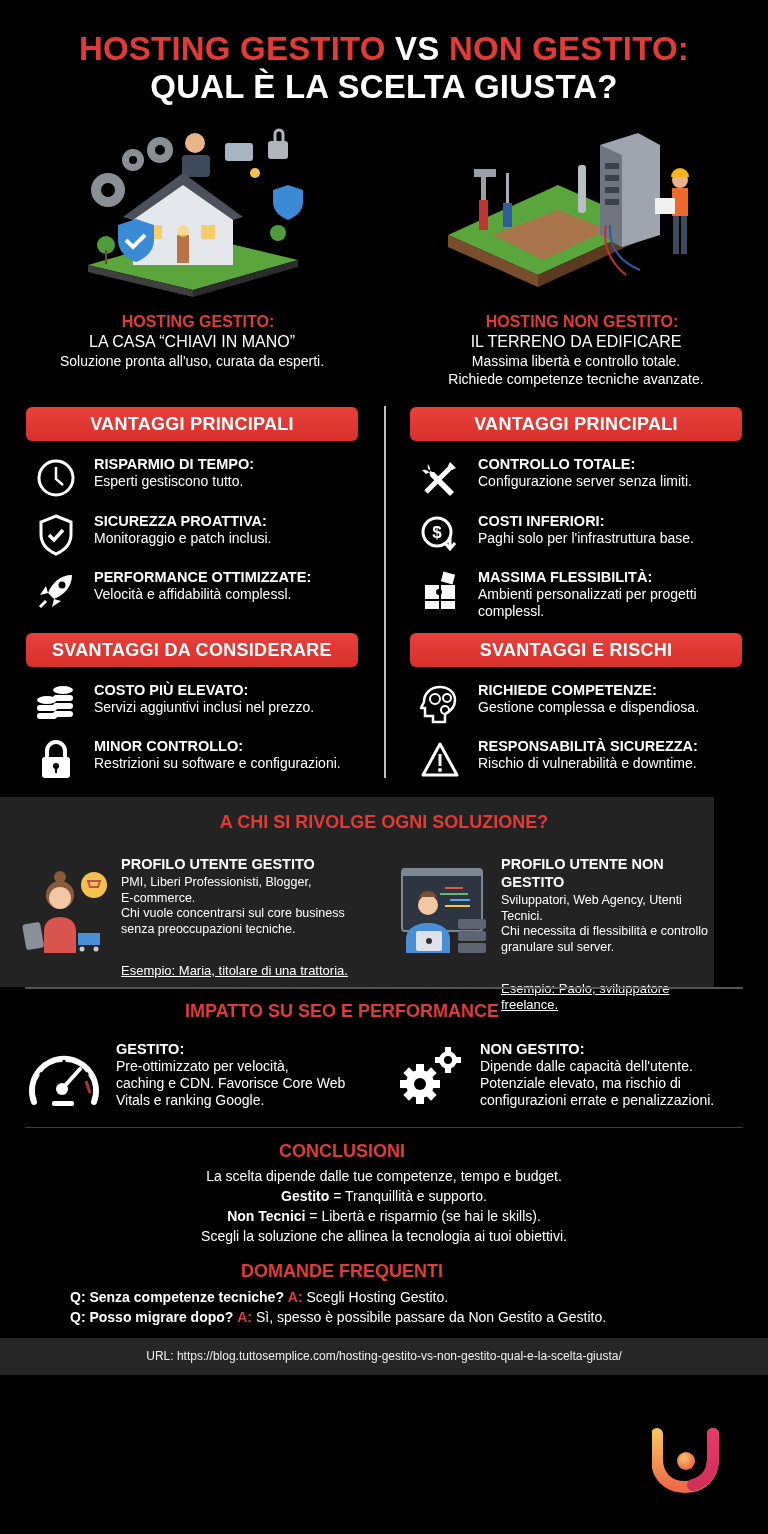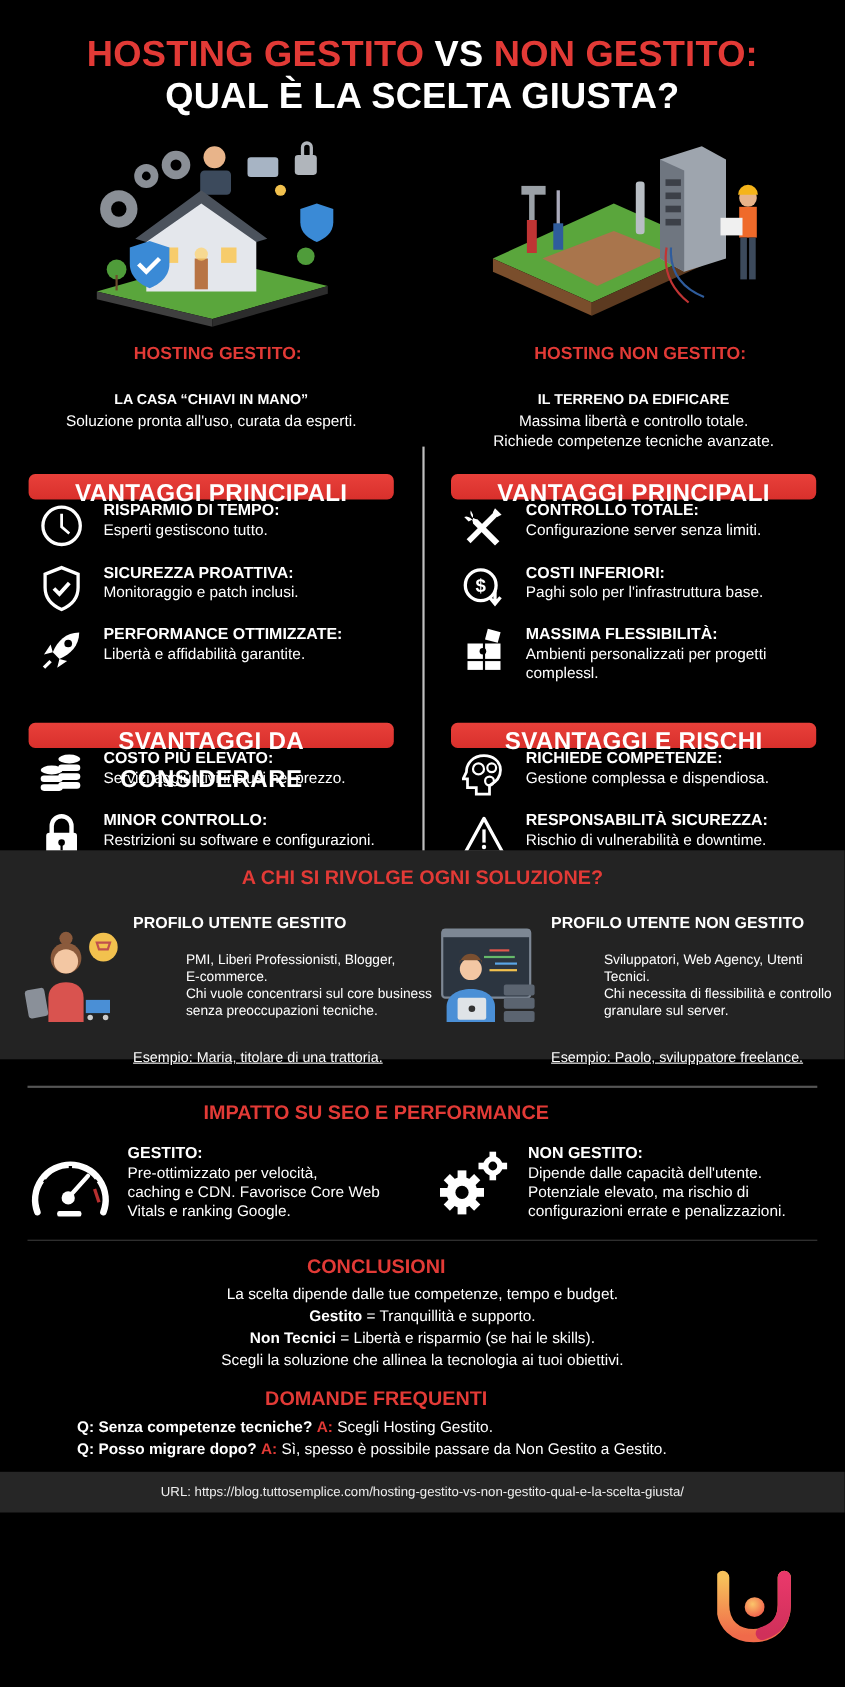--- a/index.html
+++ b/index.html
@@ -11,38 +11,38 @@
   
   .title { position: absolute; top: 30px; left: 0; width: 768px; text-align: center; font-weight: 700; font-size: 33px; line-height: 38px; letter-spacing: 0.2px; }
   .title .line2 { display: block; }
 
   
   .illus { position: absolute; }
 
   
   .colhead { position: absolute; width: 384px; text-align: center; }
   .colhead .kicker { font-weight: 700; font-size: 16px; color: #e23a36; line-height: 19px; padding-left: 12px; }
-  .colhead .sub { font-weight: 700; font-size: 13px; line-height: 21px; margin-top: 21px; }
+  .colhead .sub { font-weight: 400; font-size: 16px; line-height: 21px; }
   .colhead .desc { font-size: 14px; line-height: 18px; }
 
-  .pill { position: absolute; height: 23px; border-radius: 6px; background: linear-gradient(#e8403a, #d9302c); text-align: center; font-weight: 700; font-size: 22px; line-height: 34px; color: #fff; letter-spacing: 0.3px; margin-top: 24px; }
+  .pill { position: absolute; height: 34px; border-radius: 6px; background: linear-gradient(#e8403a, #d9302c); text-align: center; font-weight: 700; font-size: 18px; line-height: 34px; color: #fff; letter-spacing: 0.3px; }
 
   .item { position: absolute; display: flex; align-items: flex-start; }
   .item .ico { width: 44px; height: 44px; margin-right: 16px; flex-shrink: 0; display: flex; align-items: center; justify-content: center; }
   .item .txt { font-size: 14px; line-height: 17px; }
   .item .txt b { display: block; font-weight: 700; font-size: 14.5px; }
 
   .vdivider { position: absolute; left: 384px; top: 406px; width: 2px; height: 372px; background: #bfbfbf; }
 
   
-  .band { position: absolute; top: 773px; left: 0; width: 768px; height: 190px; background: #232323; }
+  .band { position: absolute; top: 797px; left: 0; width: 714px; height: 190px; background: #232323; }
   .band .hd { position: absolute; top: 15px; width: 768px; text-align: center; font-weight: 700; font-size: 18px; color: #e23a36; }
   .prof { position: absolute; top: 58px; }
-  .prof .pt { font-weight: 700; font-size: 14.5px; line-height: 18px; margin-bottom: 16px; }
-  .prof .pd { font-size: 12.5px; line-height: 15.5px; margin-left: 48px; }
+  .prof .pt { font-weight: 700; font-size: 14.5px; line-height: 18px; margin-bottom: 2px; }
+  .prof .pd { font-size: 12.5px; line-height: 15.5px; }
   .prof .pe { font-size: 13px; line-height: 15.5px; margin-top: 26px; text-decoration: underline; }
   .band-bottom { position: absolute; top: 987px; left: 25px; width: 718px; height: 2px; background: #555; }
 
   .sec-hd { position: absolute; width: 684px; text-align: center; font-weight: 700; font-size: 18px; color: #e23a36; }
   .seo { position: absolute; display: flex; }
   .seo .t b { display: block; font-weight: 700; font-size: 14.5px; line-height: 17px; }
   .seo .t span { font-size: 14px; line-height: 17px; display: block; }
   .hline { position: absolute; height: 1px; background: #3a3a3a; }
 
   .concl { position: absolute; top: 1166px; width: 768px; text-align: center; font-size: 14px; line-height: 20px; }
@@ -159,21 +159,21 @@
 </div>
 <div class="item" style="left:34px;top:569px">
   <div class="ico">
     <svg width="40" height="40" viewBox="0 0 40 40">
         <path d="M36 4 c-12 0 -20 8 -24 18 l6 6 c10 -4 18 -12 18 -24z" fill="#fff"></path>
         <circle cx="26" cy="14" r="3.5" fill="#000"></circle>
         <path d="M12 22 l-8 2 l6 -9z M18 28 l-2 8 l9 -6z" fill="#fff"></path>
         <path d="M10 30 l-6 6" stroke="#fff" stroke-width="3"></path>
       </svg>
   </div>
-  <div class="txt"><b>PERFORMANCE OTTIMIZZATE:</b><span>Libertà e affidabilità garantite.</span></div>
+  <div class="txt"><b>PERFORMANCE OTTIMIZZATE:</b><span>Velocità e affidabilità complessl.</span></div>
 </div>
 
 <div class="item" style="left:418px;top:456px">
   <div class="ico">
     <svg width="40" height="40" viewBox="0 0 40 40">
         <path d="M6 34 l26 -26" stroke="#fff" stroke-width="5"></path>
         <path d="M30 4 l6 6 l-4 2 l-4 -4z" fill="#fff"></path>
         <path d="M8 6 a6 6 0 0 0 6 8 l20 20 l-4 4 l-20 -20 a6 6 0 0 0 -8 -6 l4 4 l4 -2 l0 -4z" fill="#fff"></path>
       </svg>
   </div>

